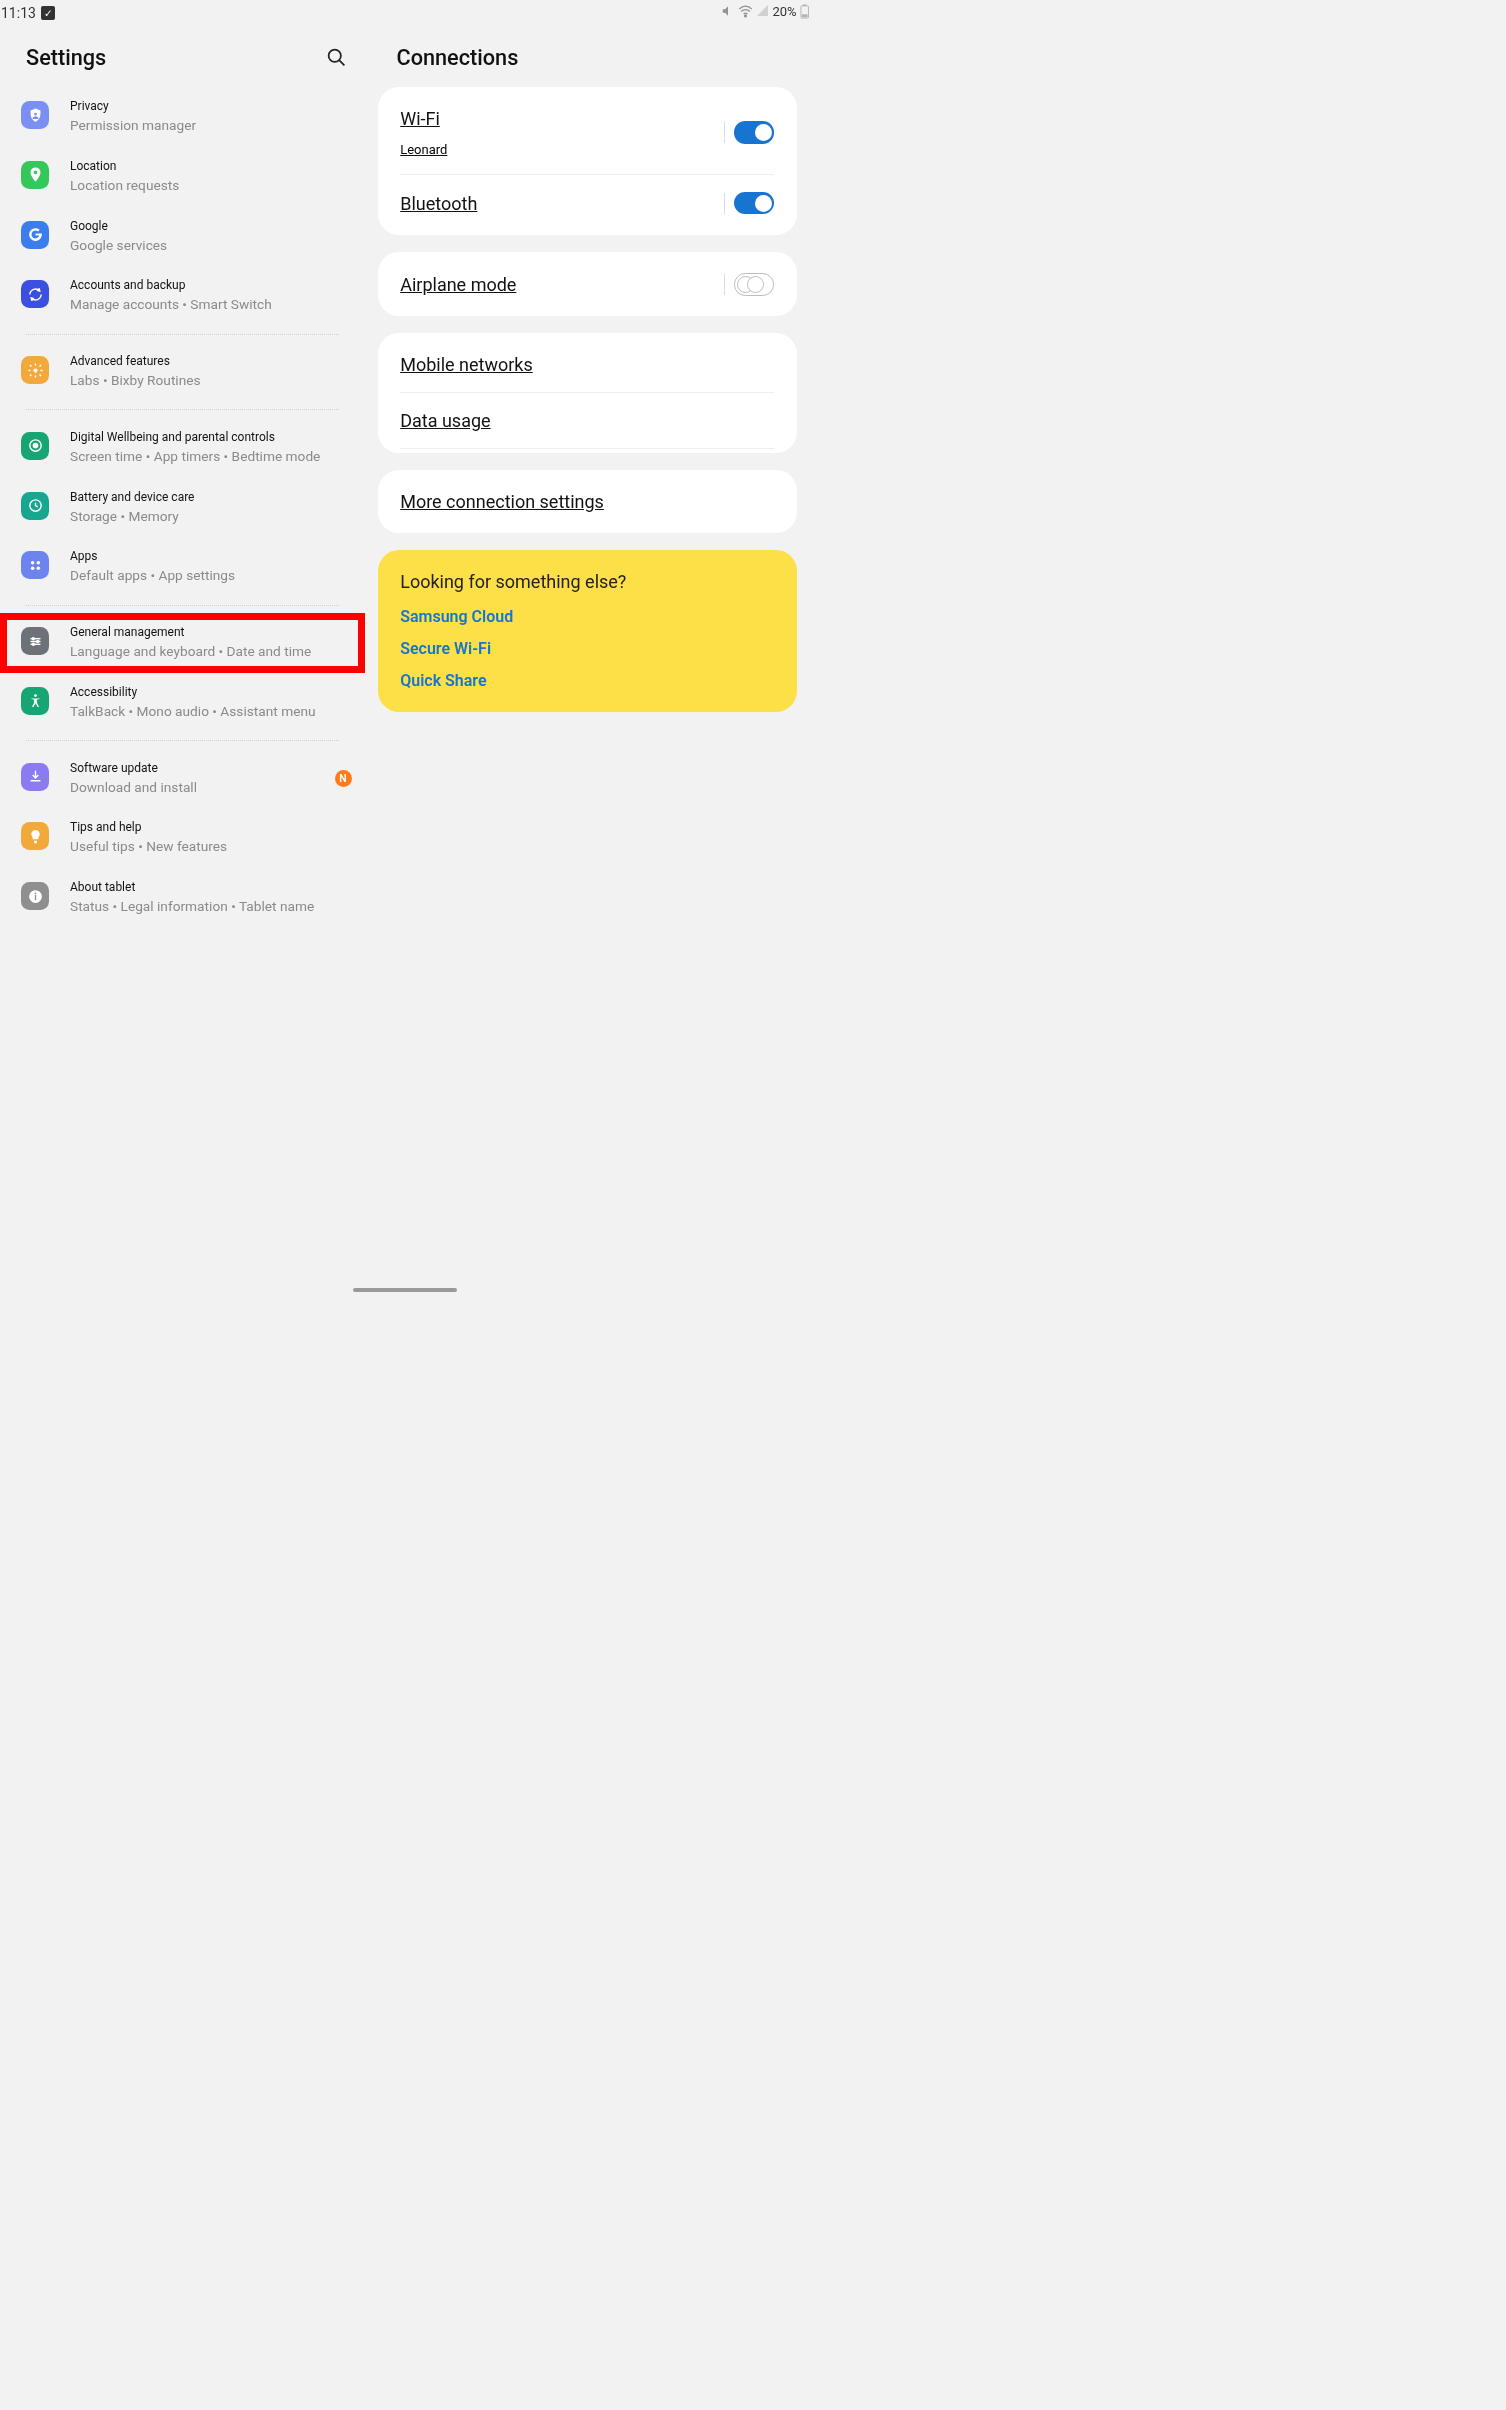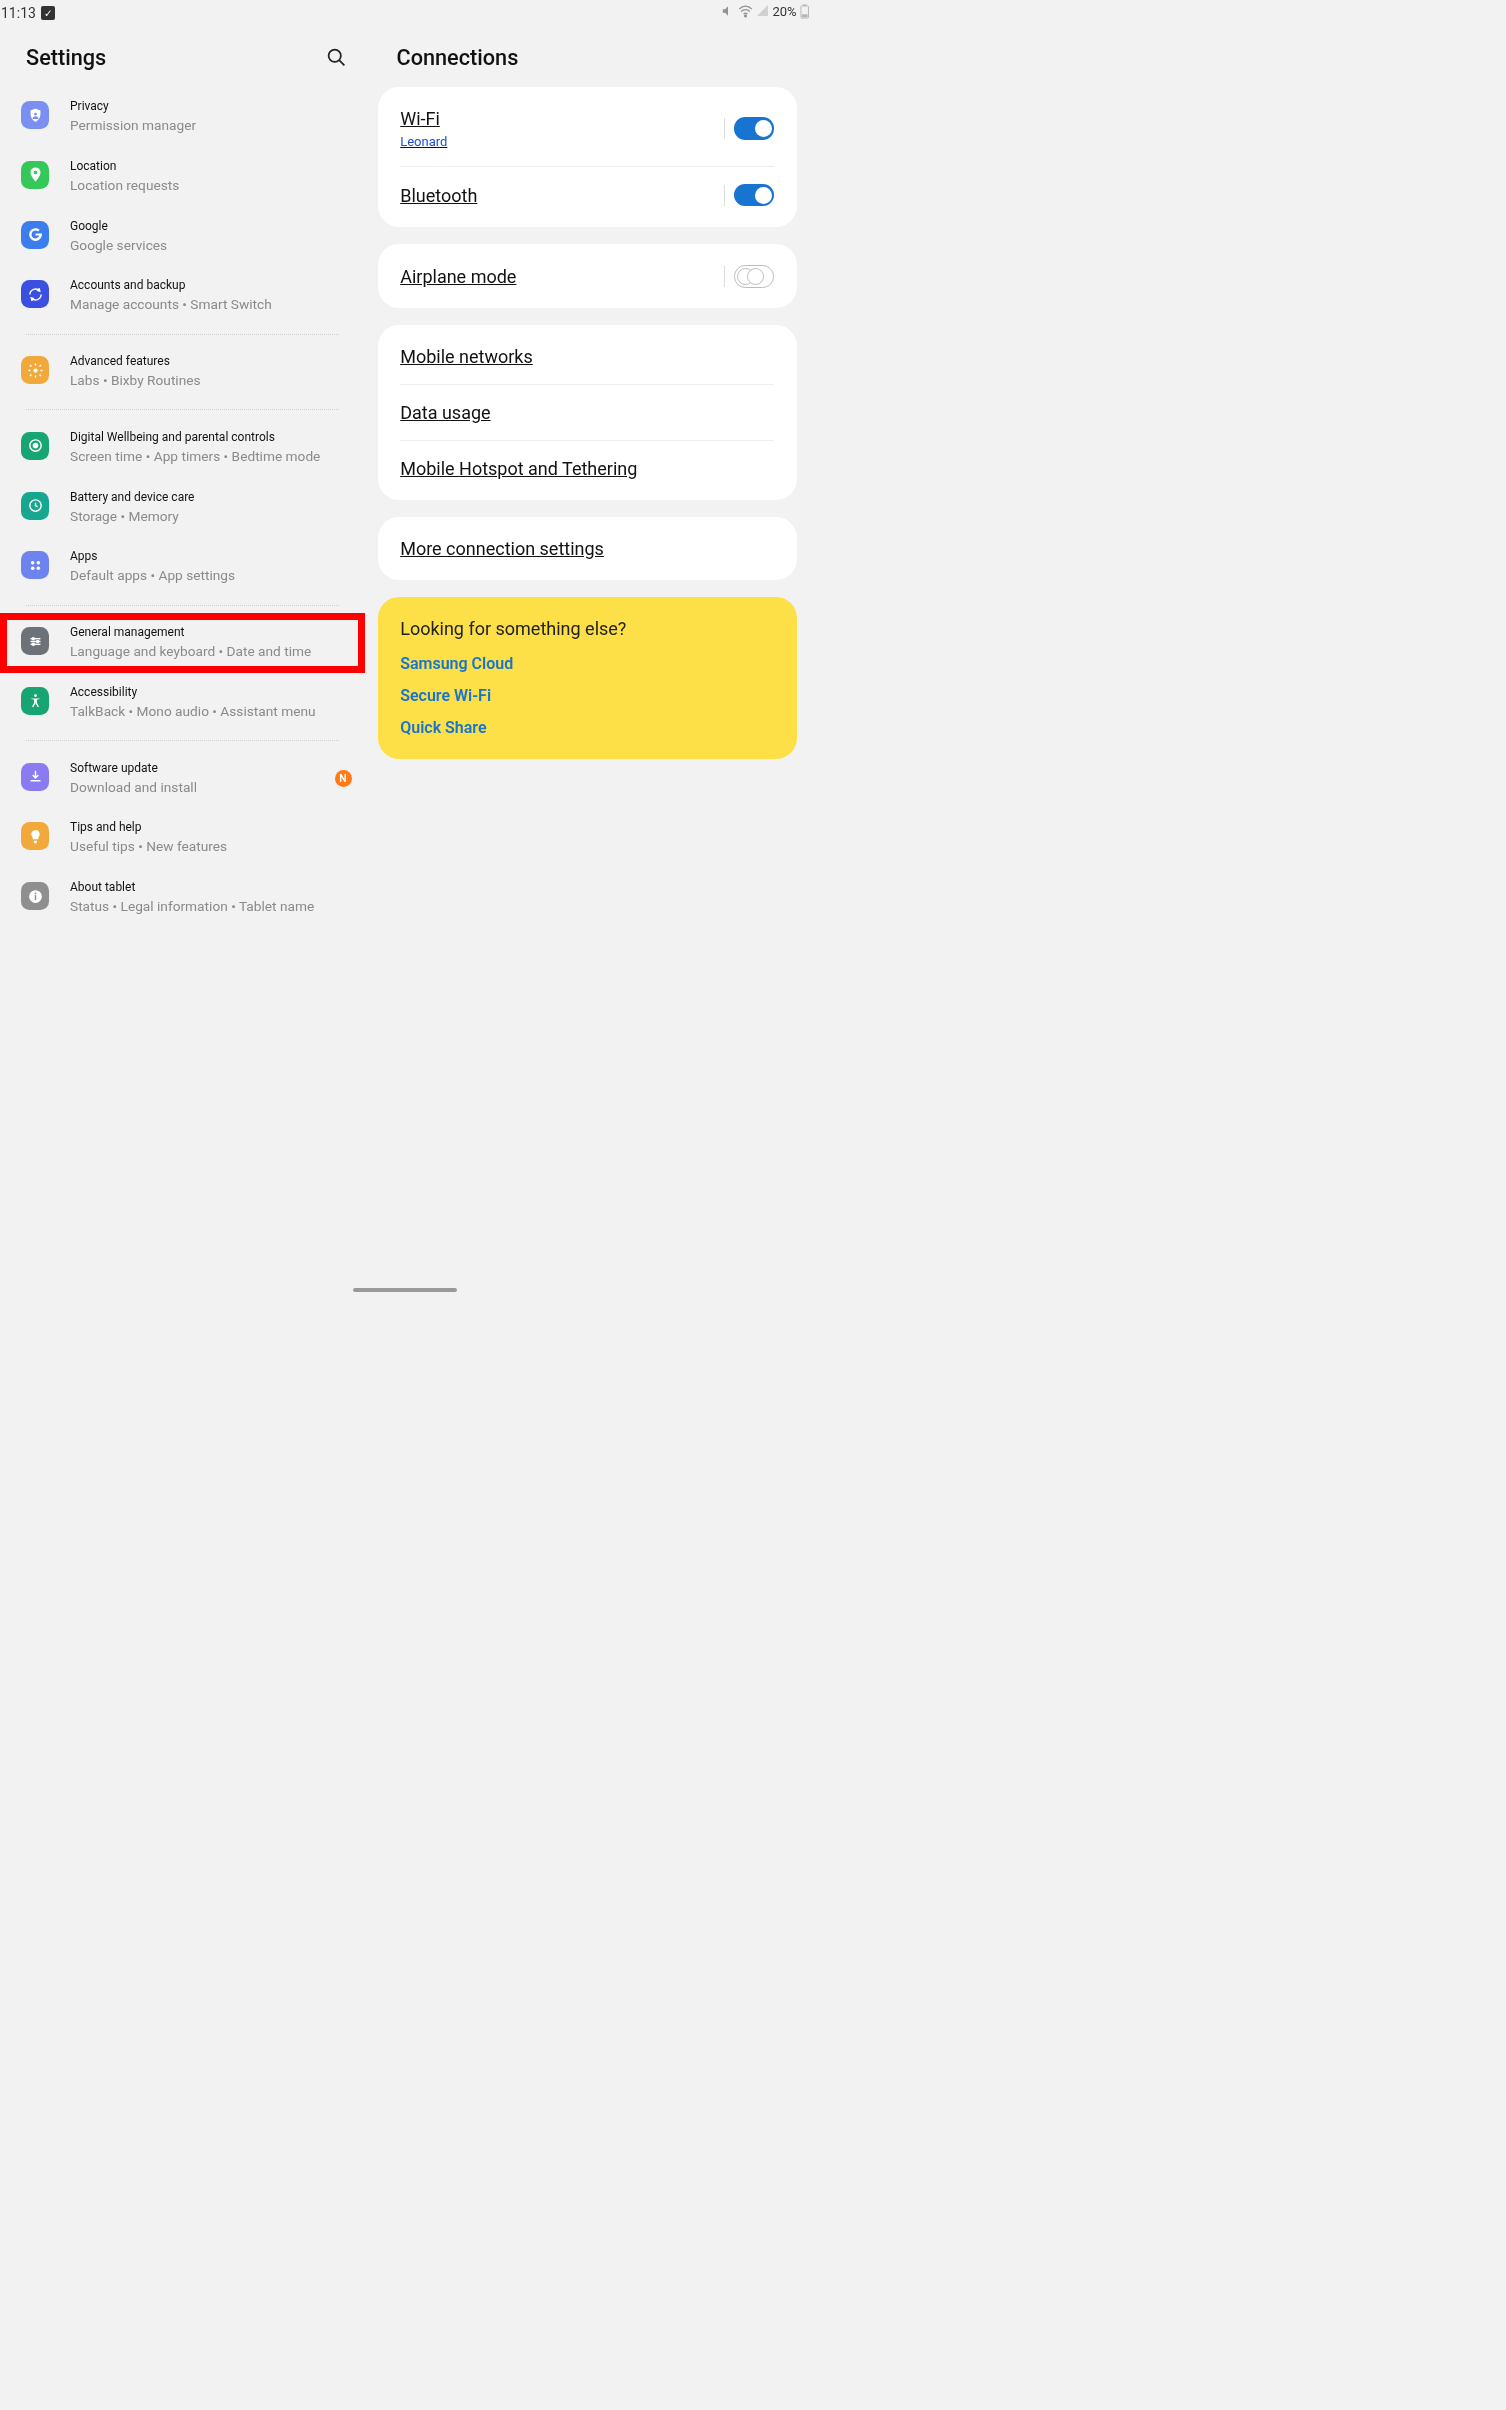--- a/index.html
+++ b/index.html
@@ -104,21 +104,21 @@
   }
   .row {
     display:flex; align-items:center;
     padding: 17px 22.6px;
     cursor: pointer;
     position: relative;
     text-decoration: underline;
   }
   .card-inner-divider { border-top:0.9px solid #eee; margin:0 22.6px; }
   .row-title { font-size: 18px; color:#121212; }
-  .row-sub   { font-size: 13px; color:#1d4ed8; margin-top:5px; }
+  .row-sub   { font-size: 13px; color:#000000; margin-top:13px; }
   .toggle-wrap { margin-left:auto; display:flex; align-items:center; gap:9.4px; }
   .vdiv { width:0.9px; height:21px; background:#ddd; }
   .toggle {
     width: 40px; height: 22.6px; border-radius: 11.3px;
     position: relative; cursor:pointer;
   }
   .toggle.on  { background:#1774d0; }
   .toggle.off { background:#fff; border:1.4px solid #bdbdbd; }
   .toggle .knob{
     width:17px; height:17px; border-radius:50%;
@@ -417,23 +417,20 @@
 
     <div class="card">
       <div class="row">
         <div class="row-title">Mobile networks</div>
       </div>
       <div class="card-inner-divider"></div>
       <div class="row">
         <div class="row-title">Data usage</div>
       </div>
       <div class="card-inner-divider"></div>
-      <div class="row">
-        <div class="row-title">Mobile Hotspot and Tethering</div>
-      </div>
     </div>
 
     <div class="card">
       <div class="row">
         <div class="row-title">More connection settings</div>
       </div>
     </div>
 
     <div class="info-card">
       <div class="info-card-title">Looking for something else?</div>

